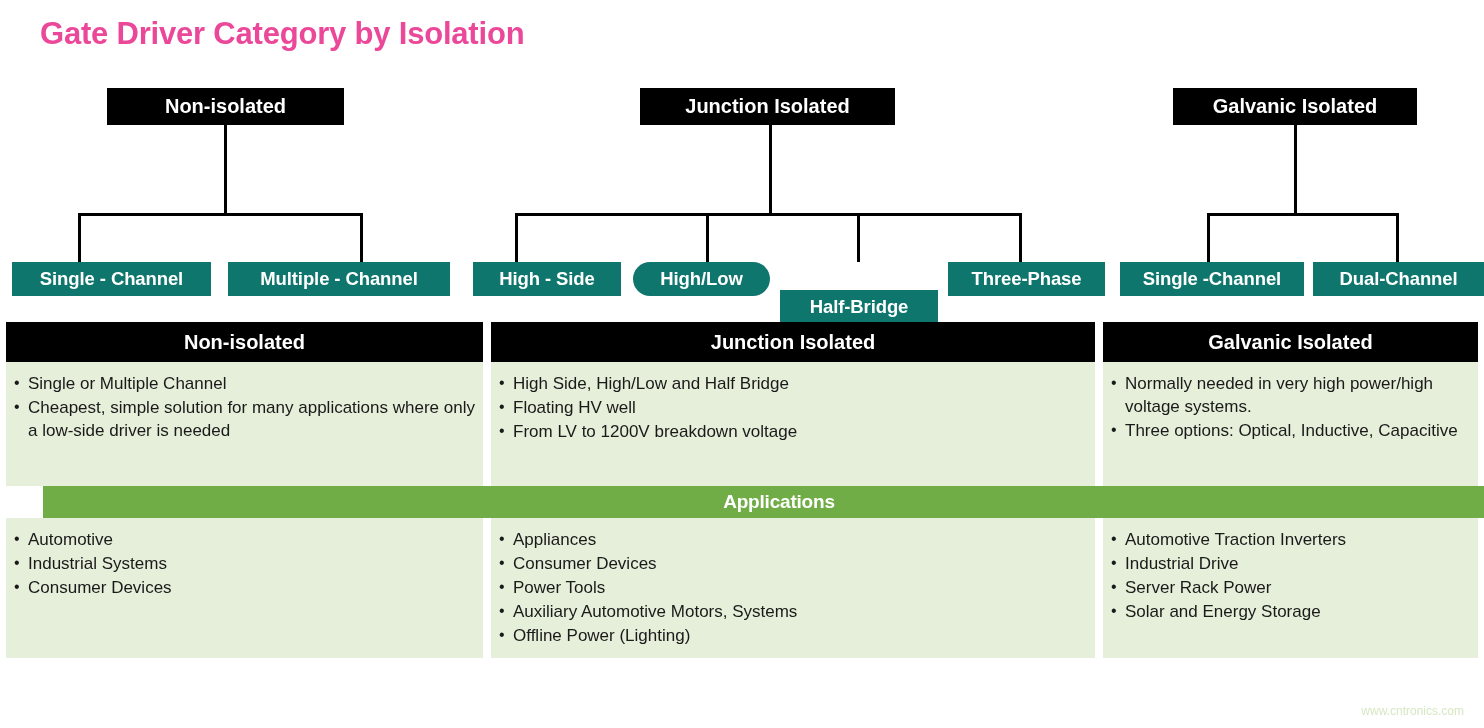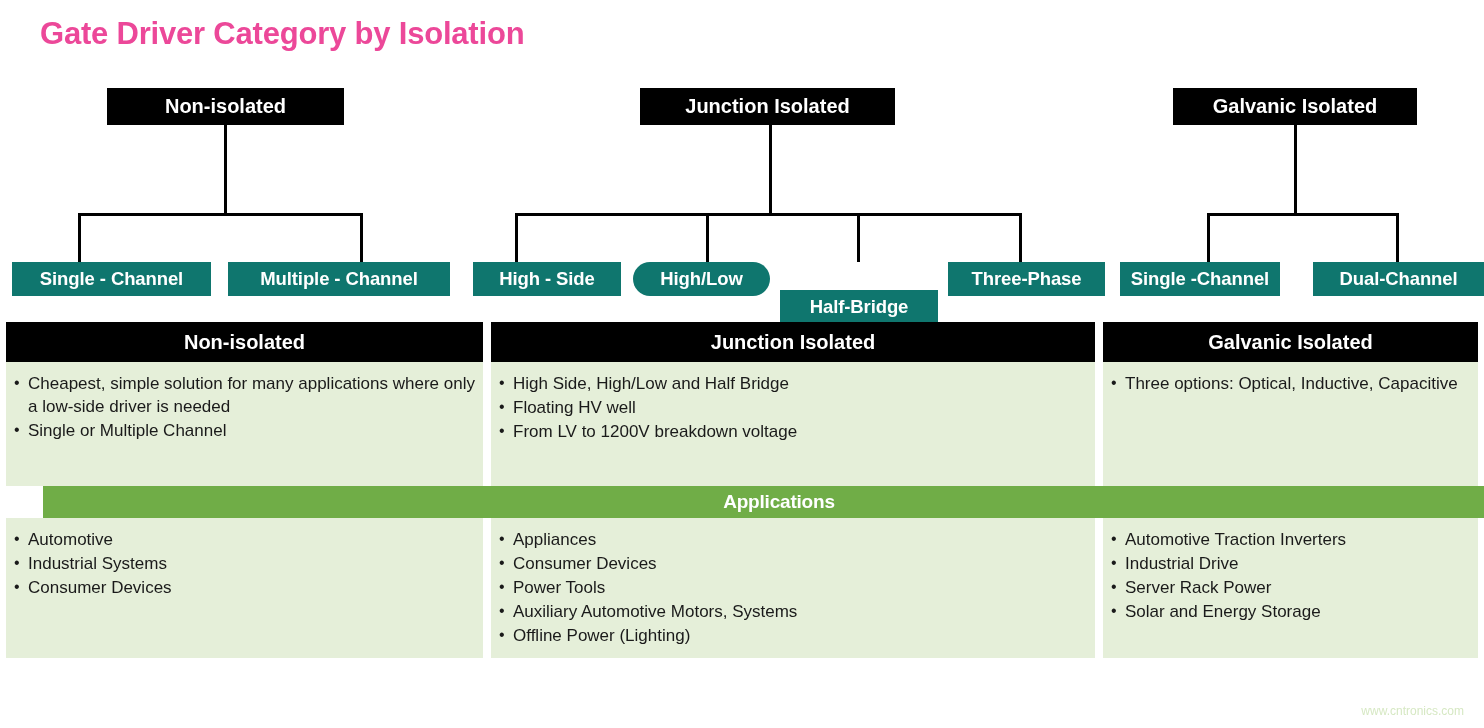--- a/index.html
+++ b/index.html
@@ -223,21 +223,21 @@
     <span>Three-Phase</span>
   </div>
 
   <div class="top-box" style="left:1173px; top:88px; width:244px;">
     <span>Galvanic Isolated</span>
   </div>
   <div class="vline" style="left:1294px; top:125px; height:90px;"></div>
   <div class="hline" style="left:1207px; top:213px; width:192px;"></div>
   <div class="vline" style="left:1207px; top:213px; height:49px;"></div>
   <div class="vline" style="left:1396px; top:213px; height:49px;"></div>
-  <div class="leaf-box" style="left:1120px; top:262px; width:160px;">
+  <div class="leaf-box" style="left:1120px; top:262px; width:184px;">
     <span>Single -Channel</span>
   </div>
   <div class="leaf-box" style="left:1313px; top:262px; width:171px;">
     <span>Dual-Channel</span>
   </div>
 
   <div id="table">
 
     <div class="t-row">
       <div class="hdr-cell t-col-1">
@@ -249,35 +249,36 @@
       </div>
       <div class="t-col-gap"></div>
       <div class="hdr-cell t-col-3">
         <span>Galvanic Isolated</span>
       </div>
     </div>
 
     <div class="t-row">
       <div class="body-cell t-col-1">
         <ul class="bullets c1r1">
+          <li>Single or Multiple Channel</li>
           <li>Cheapest, simple solution for many applications where only a low-side driver is needed</li>
-          <li>Single or Multiple Channel</li>
         </ul>
       </div>
       <div class="t-col-gap"></div>
       <div class="body-cell t-col-2">
         <ul class="bullets c2r1">
           <li>High Side, High/Low and Half Bridge</li>
           <li>Floating HV well</li>
           <li>From LV to 1200V breakdown voltage</li>
         </ul>
       </div>
       <div class="t-col-gap"></div>
       <div class="body-cell t-col-3">
         <ul class="bullets c3r1">
+          <li>Normally needed in very high power/high voltage systems.</li>
           <li>Three options: Optical, Inductive, Capacitive</li>
         </ul>
       </div>
     </div>
 
     <div id="applications-bar">
       <span>Applications</span>
     </div>
 
     <div class="t-row">

